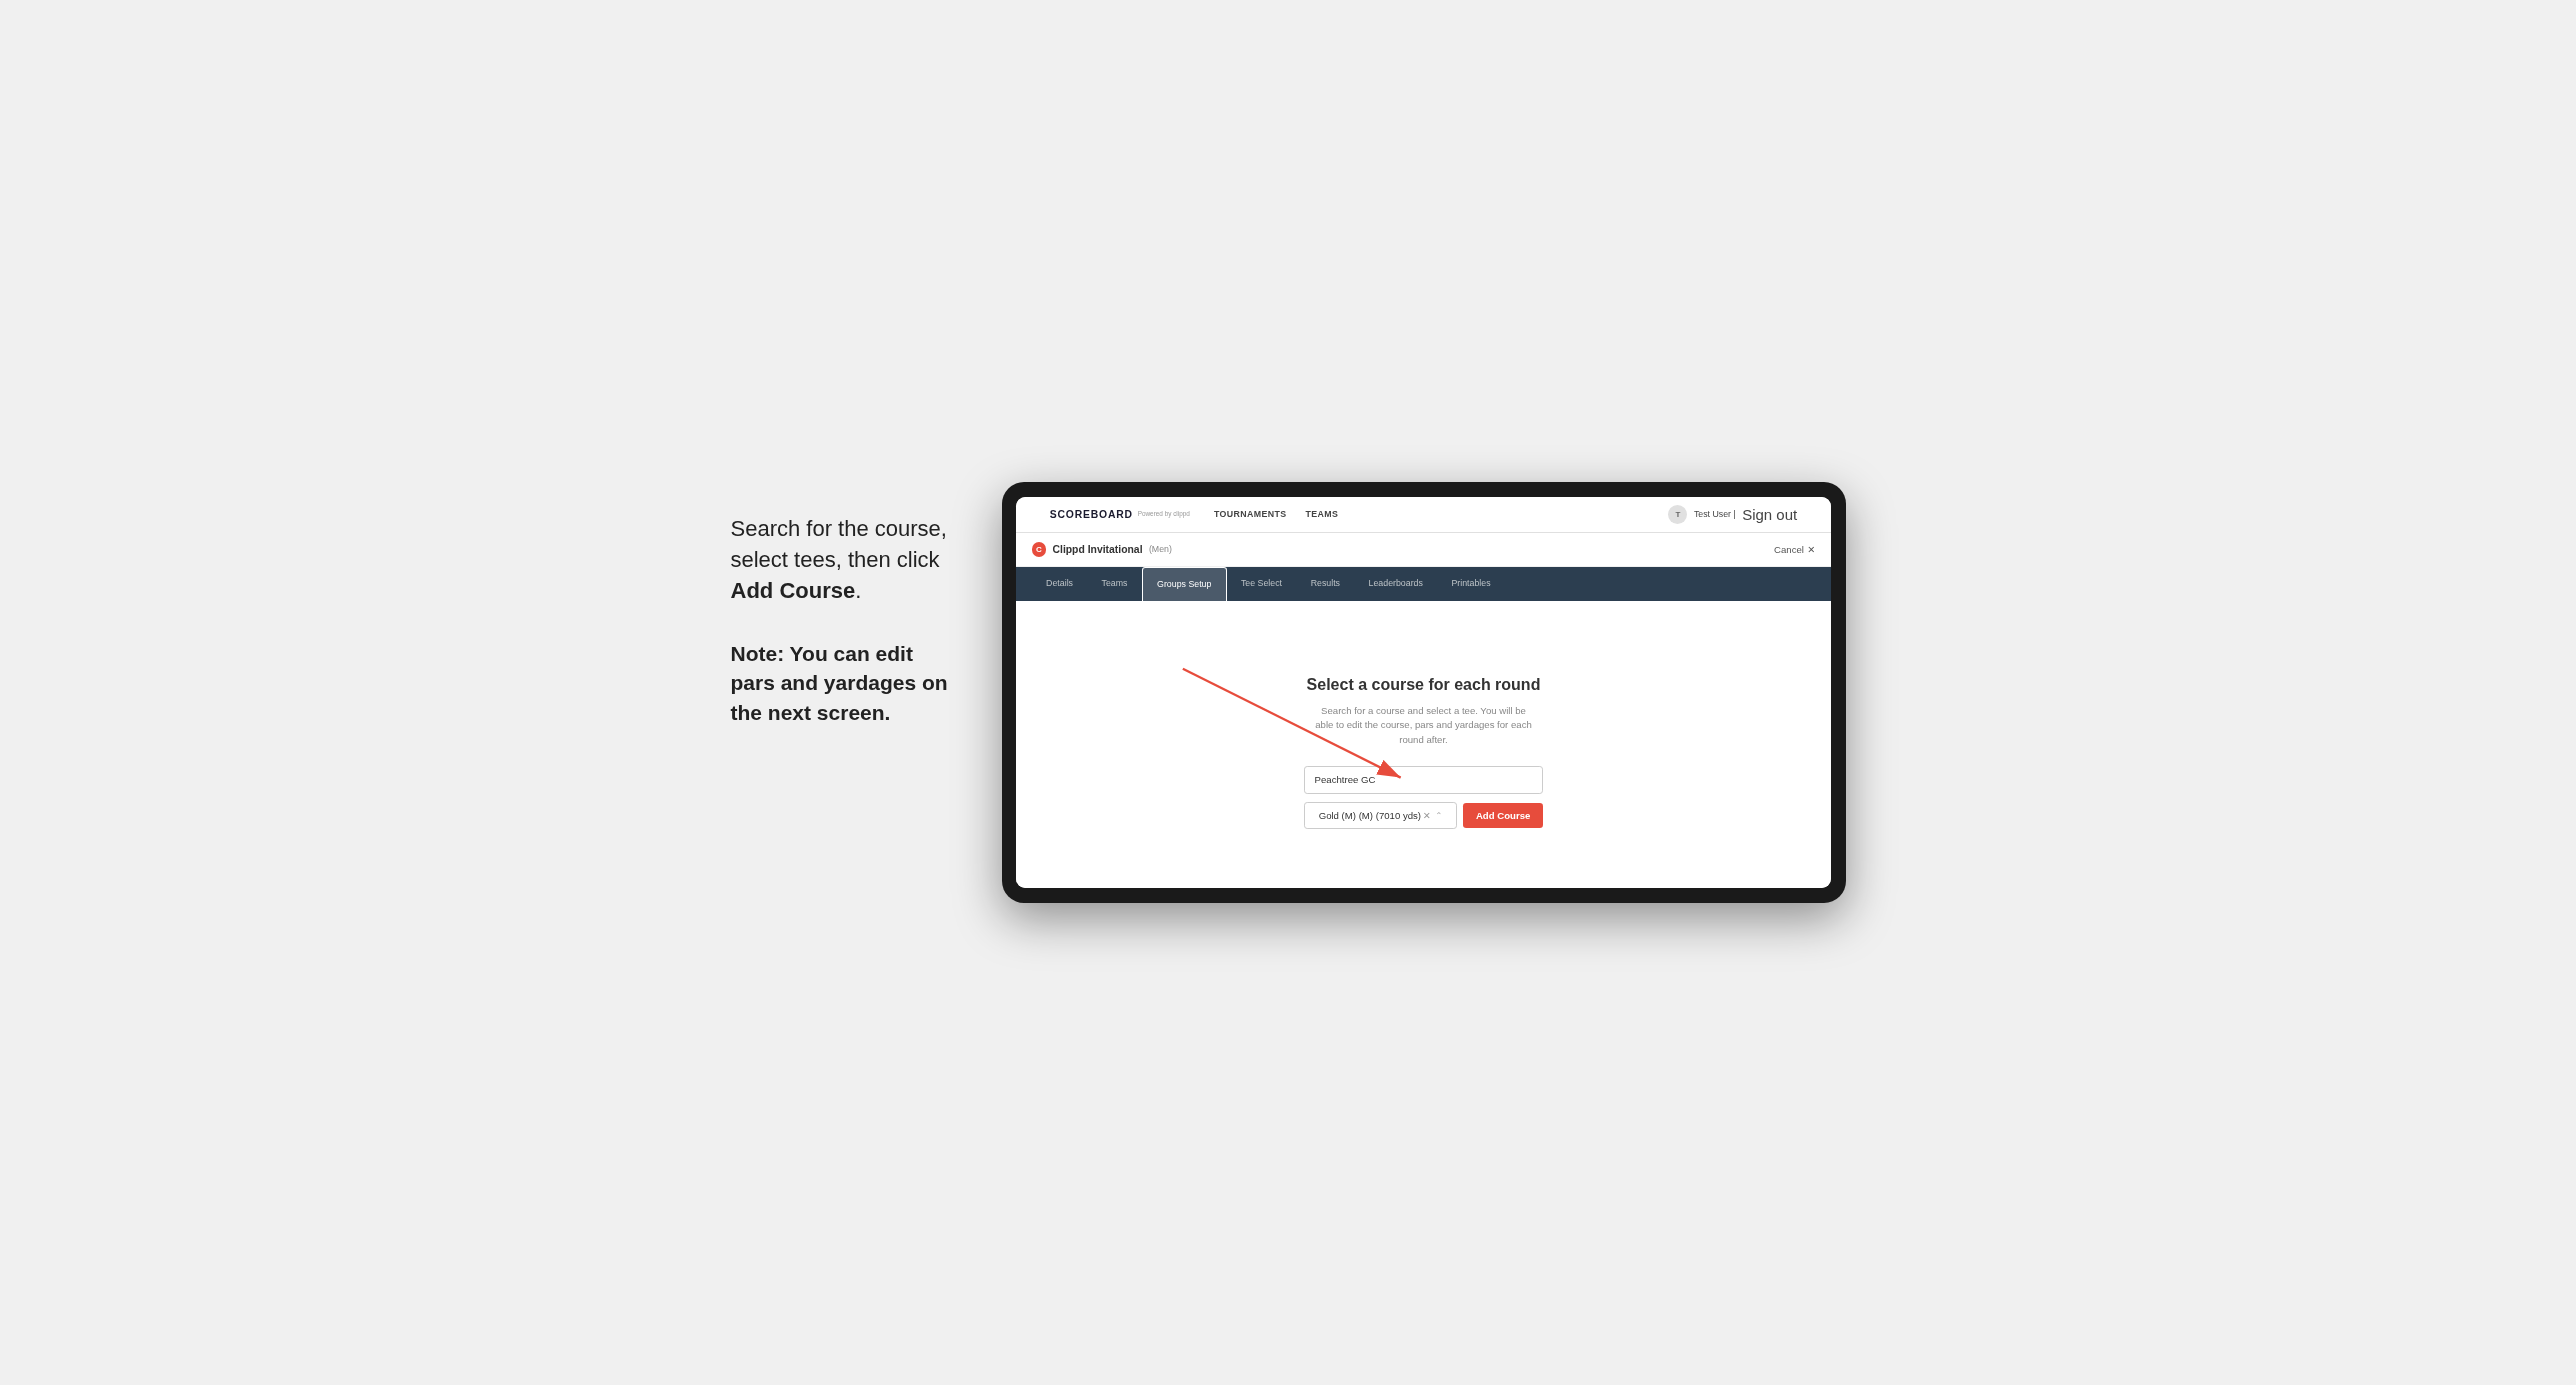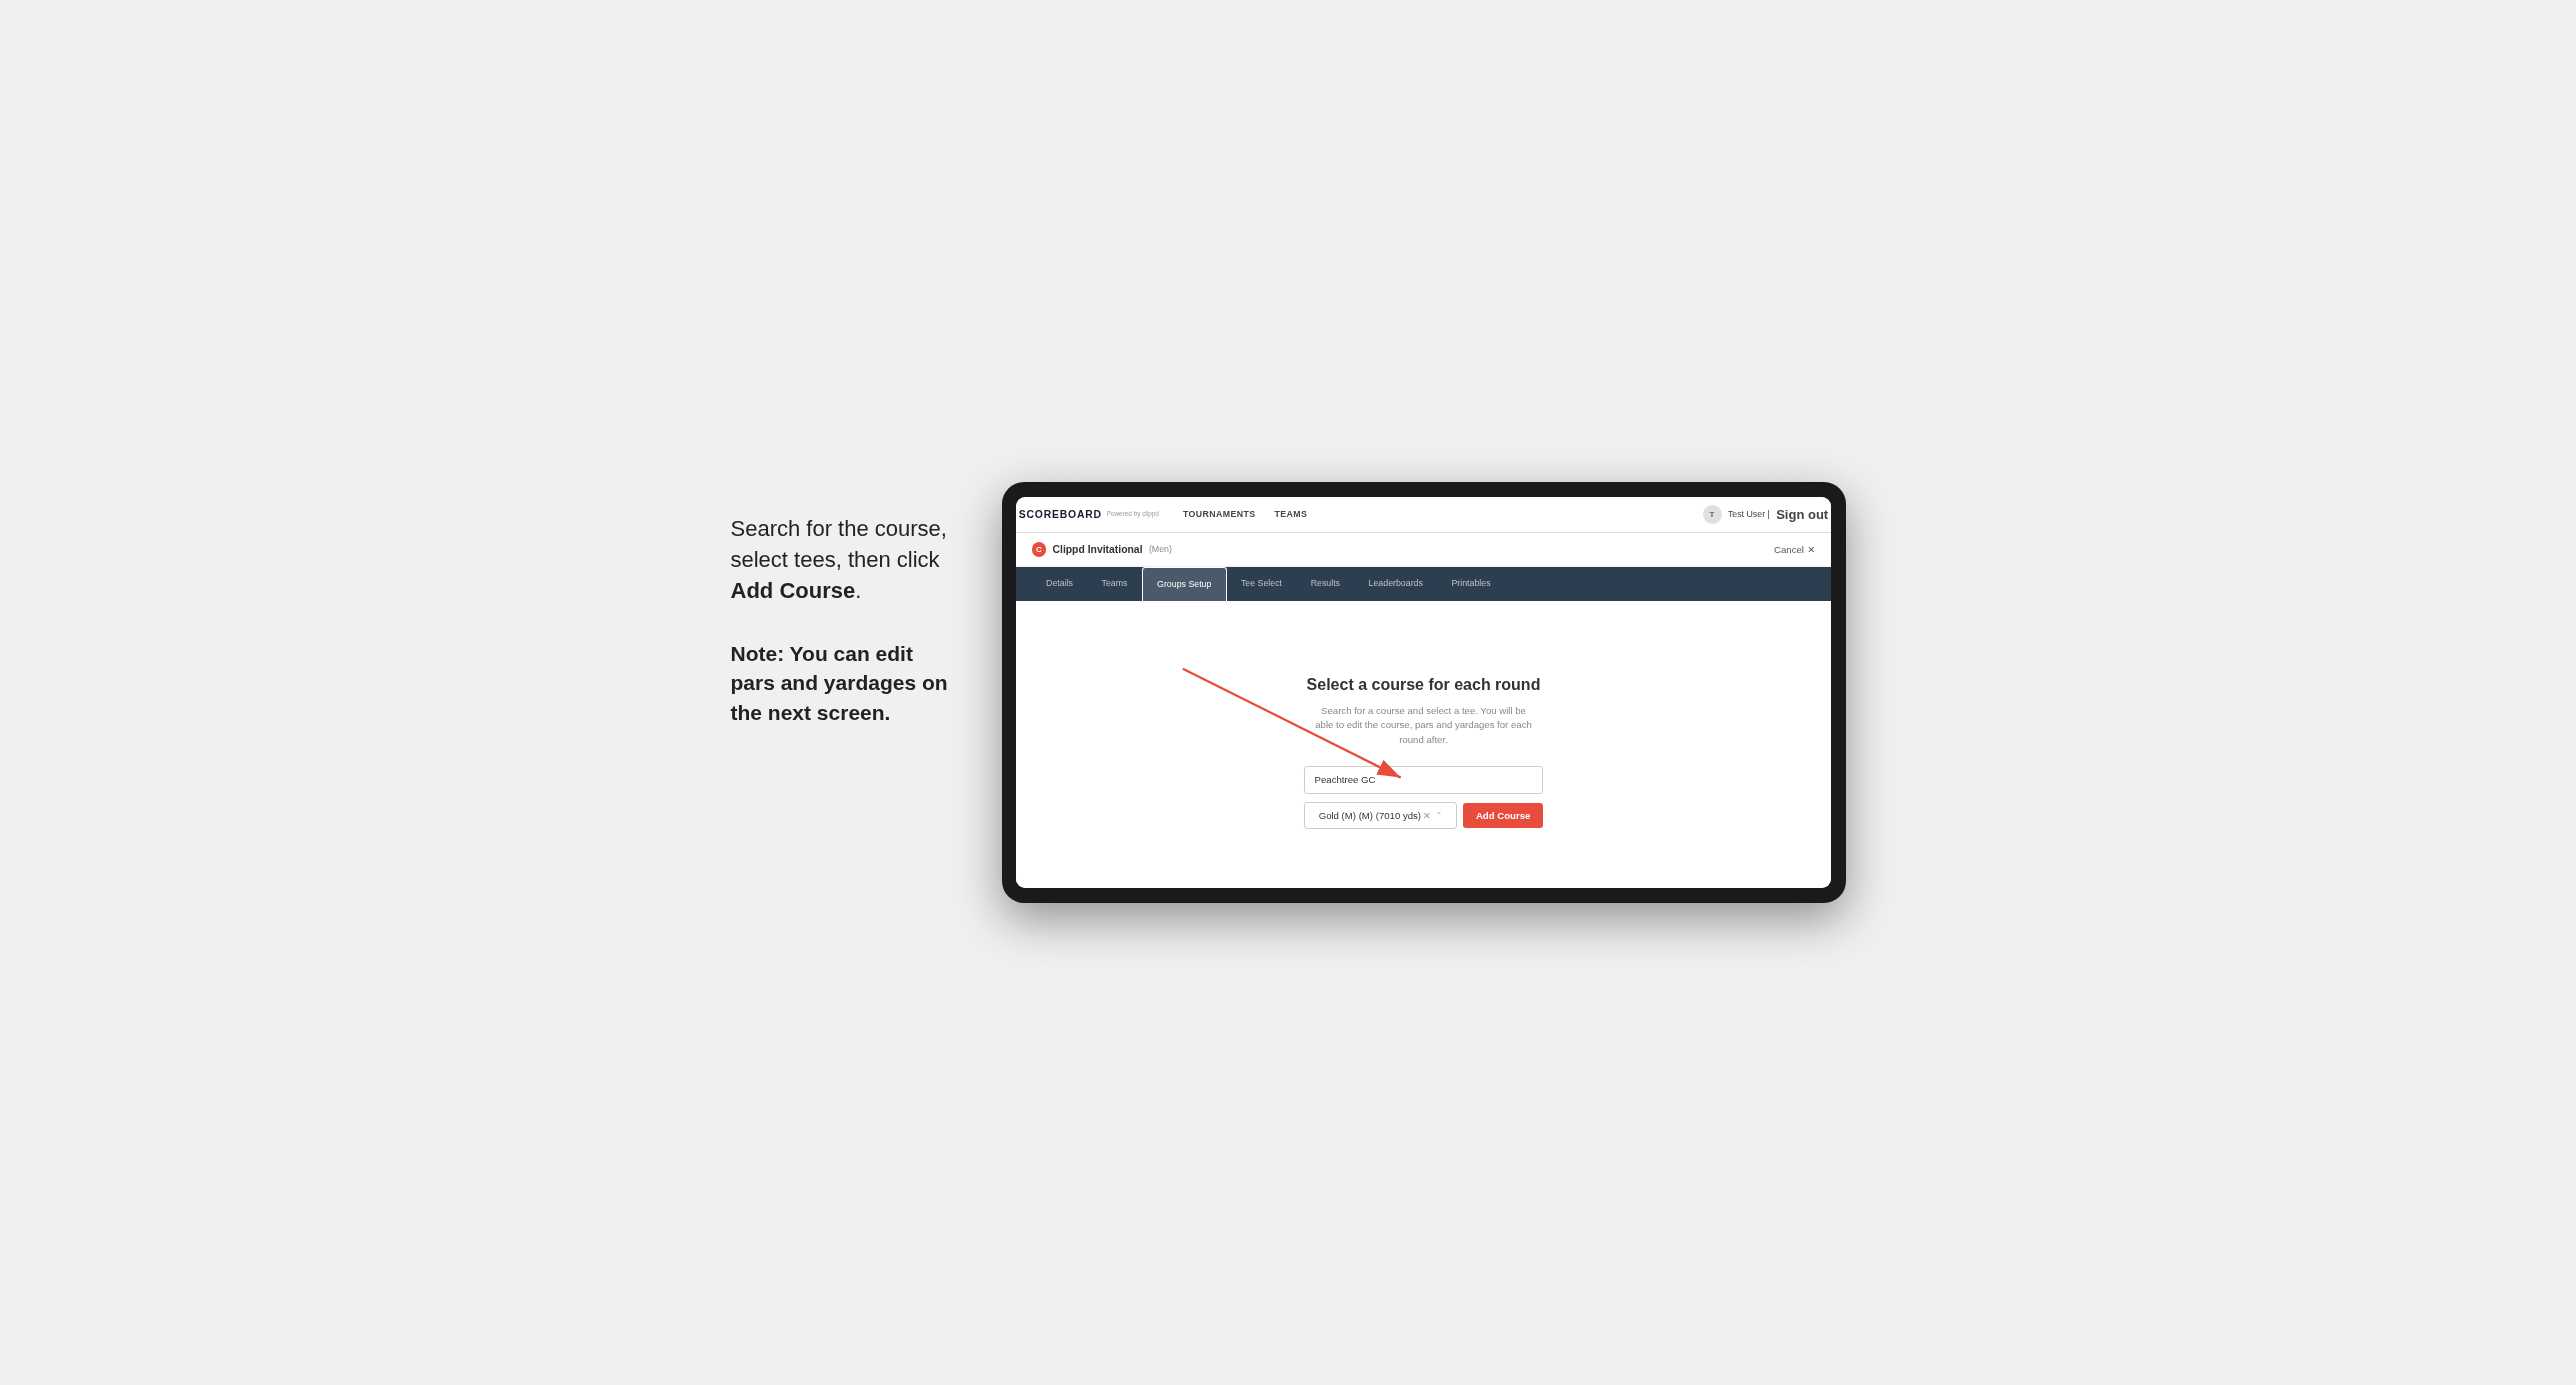--- a/index.html
+++ b/index.html
@@ -60,21 +60,21 @@
       background: #fff;
       border-radius: 9.6px;
       overflow: hidden;
       width: 100%;
     }
 
     
     .top-nav {
       background: #fff;
       border-bottom: 0.8px solid #e0e0e0;
-      padding: 8px 3px;
+      padding: 8px 34px;
       display: flex;
       align-items: center;
       justify-content: space-between;
     }
 
     .logo-area {
       display: flex;
       align-items: center;
       gap: 4.8px;
     }
@@ -132,22 +132,21 @@
       align-items: center;
       justify-content: center;
       font-size: 8px;
       font-weight: 700;
       color: #666;
     }
 
     .sign-out-link {
       color: #444;
       cursor: pointer;
-      font-size: 13px;
-      font-weight: bold;
+      font-size: 15px;
     }
 
     
     .tournament-header {
       background: #fff;
       padding: 9.6px 16px;
       display: flex;
       align-items: center;
       justify-content: space-between;
       border-bottom: 0.8px solid #f0f0f0;

